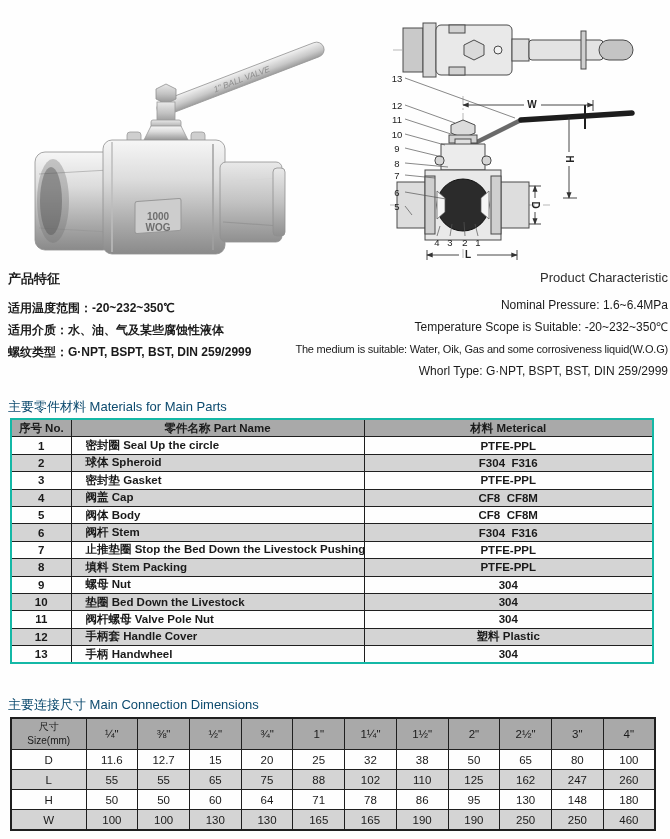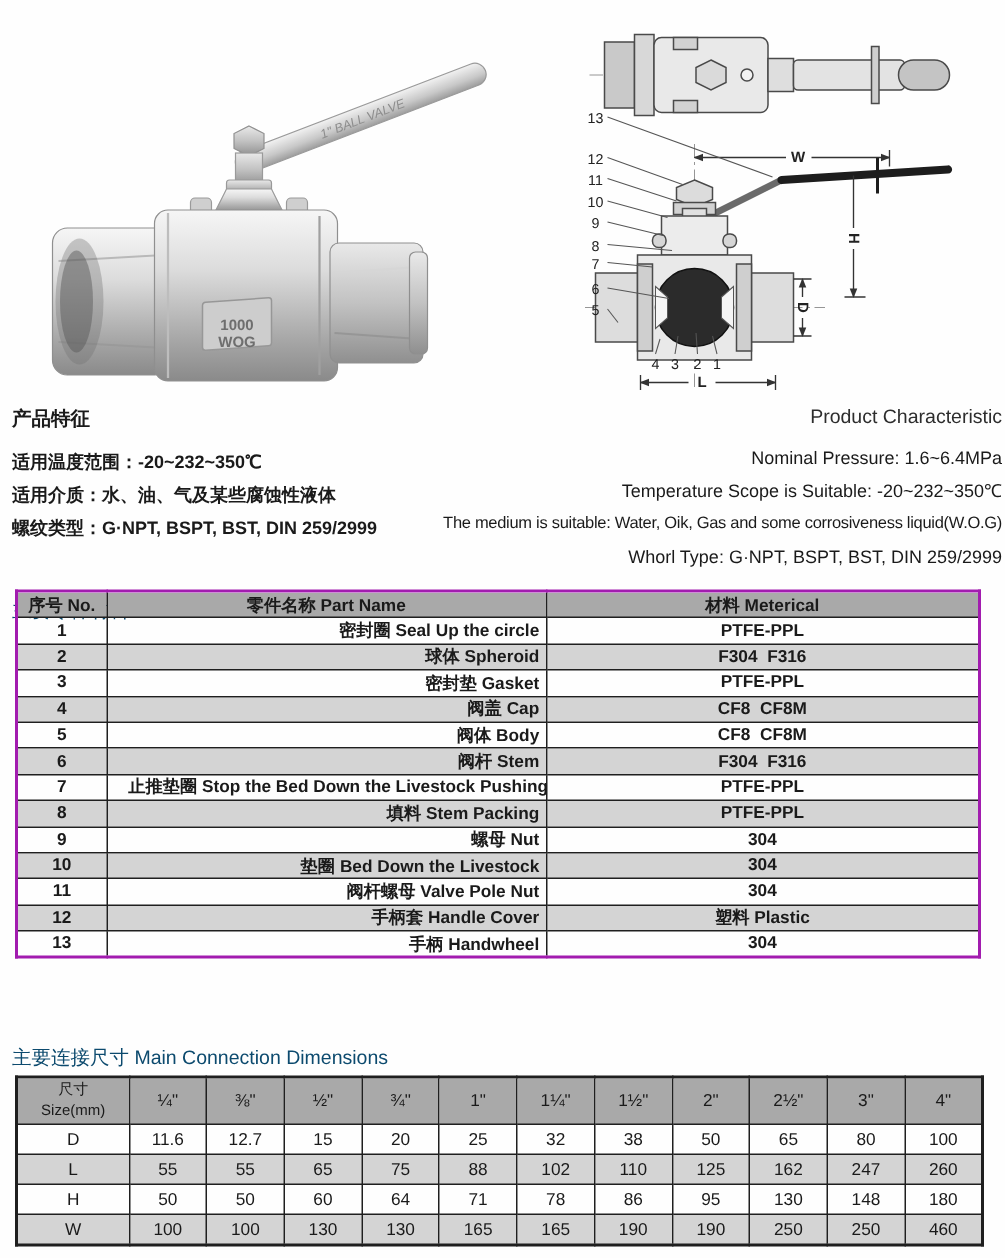--- a/index.html
+++ b/index.html
@@ -19,29 +19,29 @@
   .char-cn .char-line{font-weight:bold;}
   .char-en .char-line:nth-child(4){font-size:11px;letter-spacing:-0.2px;}
 
   
   .sec-title{font-size:13px;color:#0c4a6e;}
   .mat-title{left:8px;top:398px;}
   .dim-title{left:8px;top:696px;}
 
   
   table{border-collapse:collapse;table-layout:fixed;}
-  .mat-table{left:10px;top:393px;width:518px;border:2px solid #a21caf;}
+  .mat-table{left:10px;top:418px;width:518px;border:2px solid #14b8a6;}
   .mat-table th,.mat-table td{
     border:1px solid #1f1f1f;font-size:11.5px;text-align:center;
     height:16.4px;padding:0 4px;overflow:hidden;white-space:pre;
   }
   .mat-table th{background:#a9a9a9;font-weight:bold;}
   .mat-table td{font-weight:bold;}
   .mat-table tr.shade td{background:#d4d4d4;}
-  .mat-table td.left{text-align:right;padding-left:14px;}
+  .mat-table td.left{text-align:left;padding-left:14px;}
 
   
   .dim-table{left:10px;top:717px;width:646px;border:2px solid #1f1f1f;}
   .dim-table th,.dim-table td{
     border:1px solid #1f1f1f;font-size:11.5px;text-align:center;
     padding:0 2px;overflow:hidden;white-space:nowrap;
   }
   .dim-table thead th{background:#a9a9a9;height:30px;font-weight:normal;}
   .dim-table thead th .stack{display:block;line-height:14px;font-size:10px;}
   .dim-table tbody td{height:19px;}

